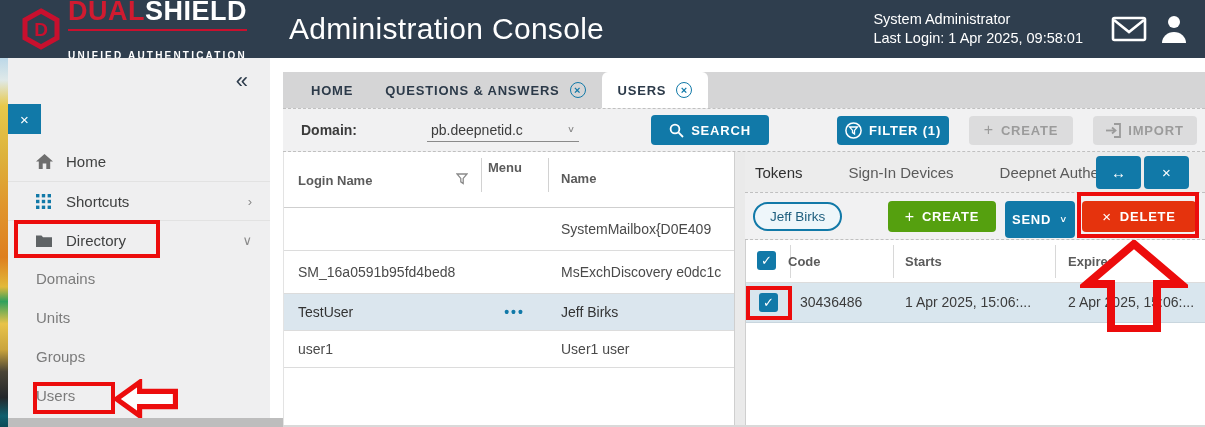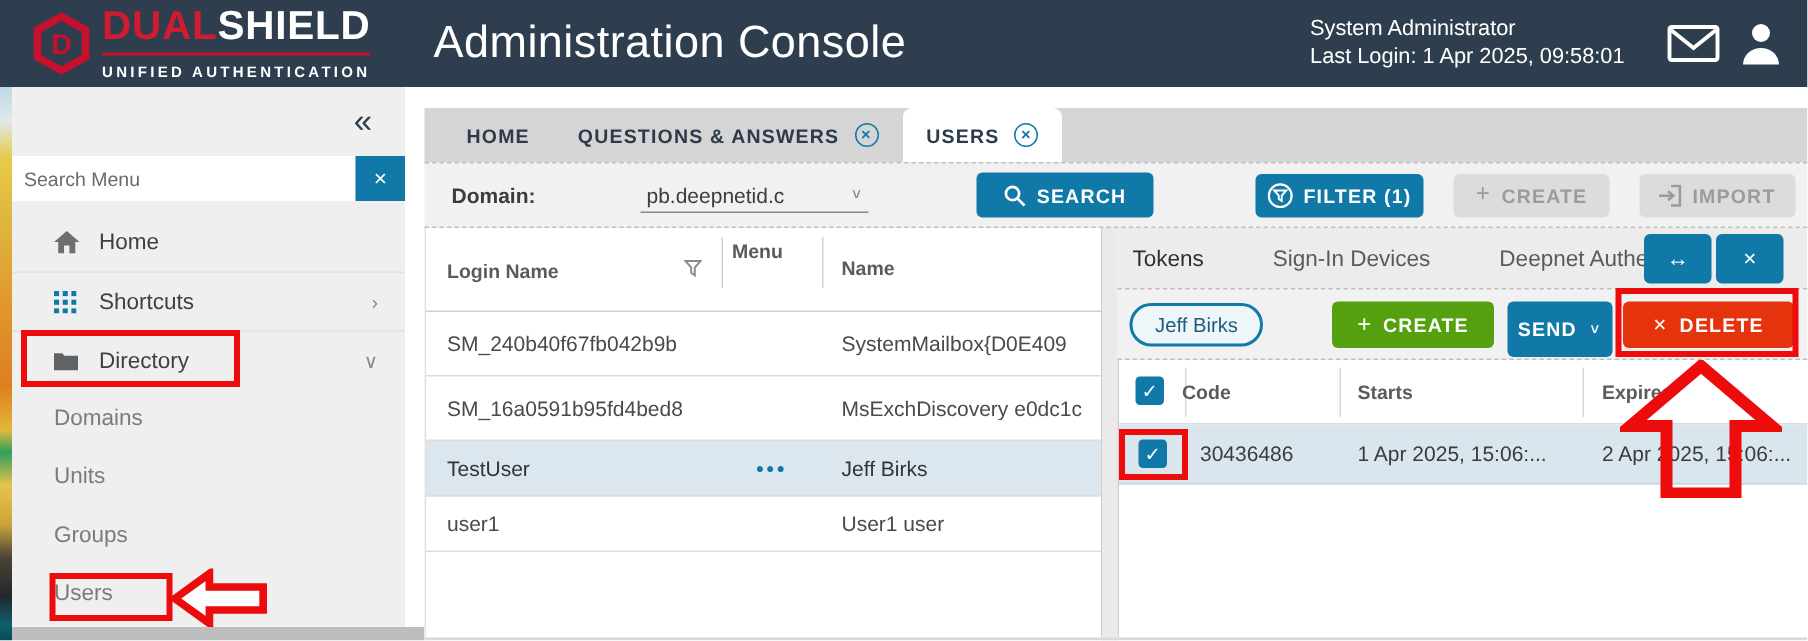--- a/index.html
+++ b/index.html
@@ -8,21 +8,21 @@
   .screen { position:absolute; inset:0; }
 
   
   .hdr { position:absolute; left:0; top:0; width:1205px; height:58px; background:#2f3e4e; display:flex; align-items:center; }
   .logo { display:flex; align-items:center; margin-left:22px; }
   .logo svg { margin-right:8px; }
   .brandtext { display:flex; flex-direction:column; }
   .brandline { font-size:27px; font-weight:bold; letter-spacing:.5px; line-height:27px; }
   .brand-dual { color:#d01b30; }
   .brand-shield { color:#ffffff; }
-  .tagline { color:#ffffff; font-size:10px; font-weight:bold; letter-spacing:2.2px; border-top:2px solid #c8102e; padding-top:6px; margin-top:4px; }
+  .tagline { color:#ffffff; font-size:10px; font-weight:bold; letter-spacing:2.2px; border-top:2px solid #c8102e; padding-top:19px; margin-top:4px; }
   .apptitle { color:#ffffff; font-size:30px; font-weight:500; margin-left:42px; letter-spacing:.3px; }
   .hdr-right { margin-left:auto; display:flex; align-items:center; margin-right:16px; }
   .userinfo { color:#ffffff; font-size:14.5px; line-height:19px; text-align:left; margin-right:16px; }
   .hicon { margin-left:12px; display:flex; align-items:center; }
 
   
   .wallpaper { position:absolute; left:0; top:58px; width:8px; height:369px;
     background:linear-gradient(180deg,#bcd8e8 0%,#dfe9e9 6%,#e8c94a 13%,#ddb33c 26%,#e0962d 40%,#de7f1f 54%,#e2b93a 62%,#2fa05c 66%,#e8c34a 72%,#caa43c 79%,#4a4436 85%,#23272b 92%,#0f5f6e 97%,#0c4a56 100%); }
 
   
@@ -160,21 +160,20 @@
     </div>
   </header>
 
   <div class="wallpaper"></div>
 
   <aside class="sidebar">
     <div class="collapse-row">
       <span class="collapse-glyph">«</span>
     </div>
     <div class="search-row">
-      <input class="search-input" type="text" placeholder="Search Menu" style="">
       <button class="search-clear">×</button>
     </div>
     <nav class="nav">
       <div class="nav-item">
         <span class="nicon">
           <svg width="17" height="15" viewBox="0 0 17 15">
               <path d="M8.5 0 L17 7.4 H14.2 V15 H10.3 V9.6 H6.7 V15 H2.8 V7.4 H0 Z" fill="#6e6e6e"></path>
             </svg>
         </span>
         <span>Home</span>
@@ -286,21 +285,20 @@
         <span class="col-h h-login">Login Name</span>
         <svg class="funnel" width="12" height="13" viewBox="0 0 12 13">
           <path d="M1 1 h10 l-3.8 4.4 v5.2 l-2.4 -1.7 v-3.5 Z" fill="none" stroke="#8a8a8a" stroke-width="1.3"></path>
         </svg>
         <span class="vline" style="left:197px;"></span>
         <span class="col-h h-menu">Menu</span>
         <span class="vline" style="left:264px;"></span>
         <span class="col-h h-name">Name</span>
       </div>
       <div class="urow">
-        <span class="c-login">SM_240b40f67fb042b9b</span>
         <span class="c-name">SystemMailbox{D0E409</span>
       </div>
       <div class="urow">
         <span class="c-login">SM_16a0591b95fd4bed8</span>
         <span class="c-name">MsExchDiscovery e0dc1c</span>
       </div>
       <div class="urow thin sel">
         <span class="c-login">TestUser</span>
         <span class="c-menu">•••</span>
         <span class="c-name">Jeff Birks</span>

